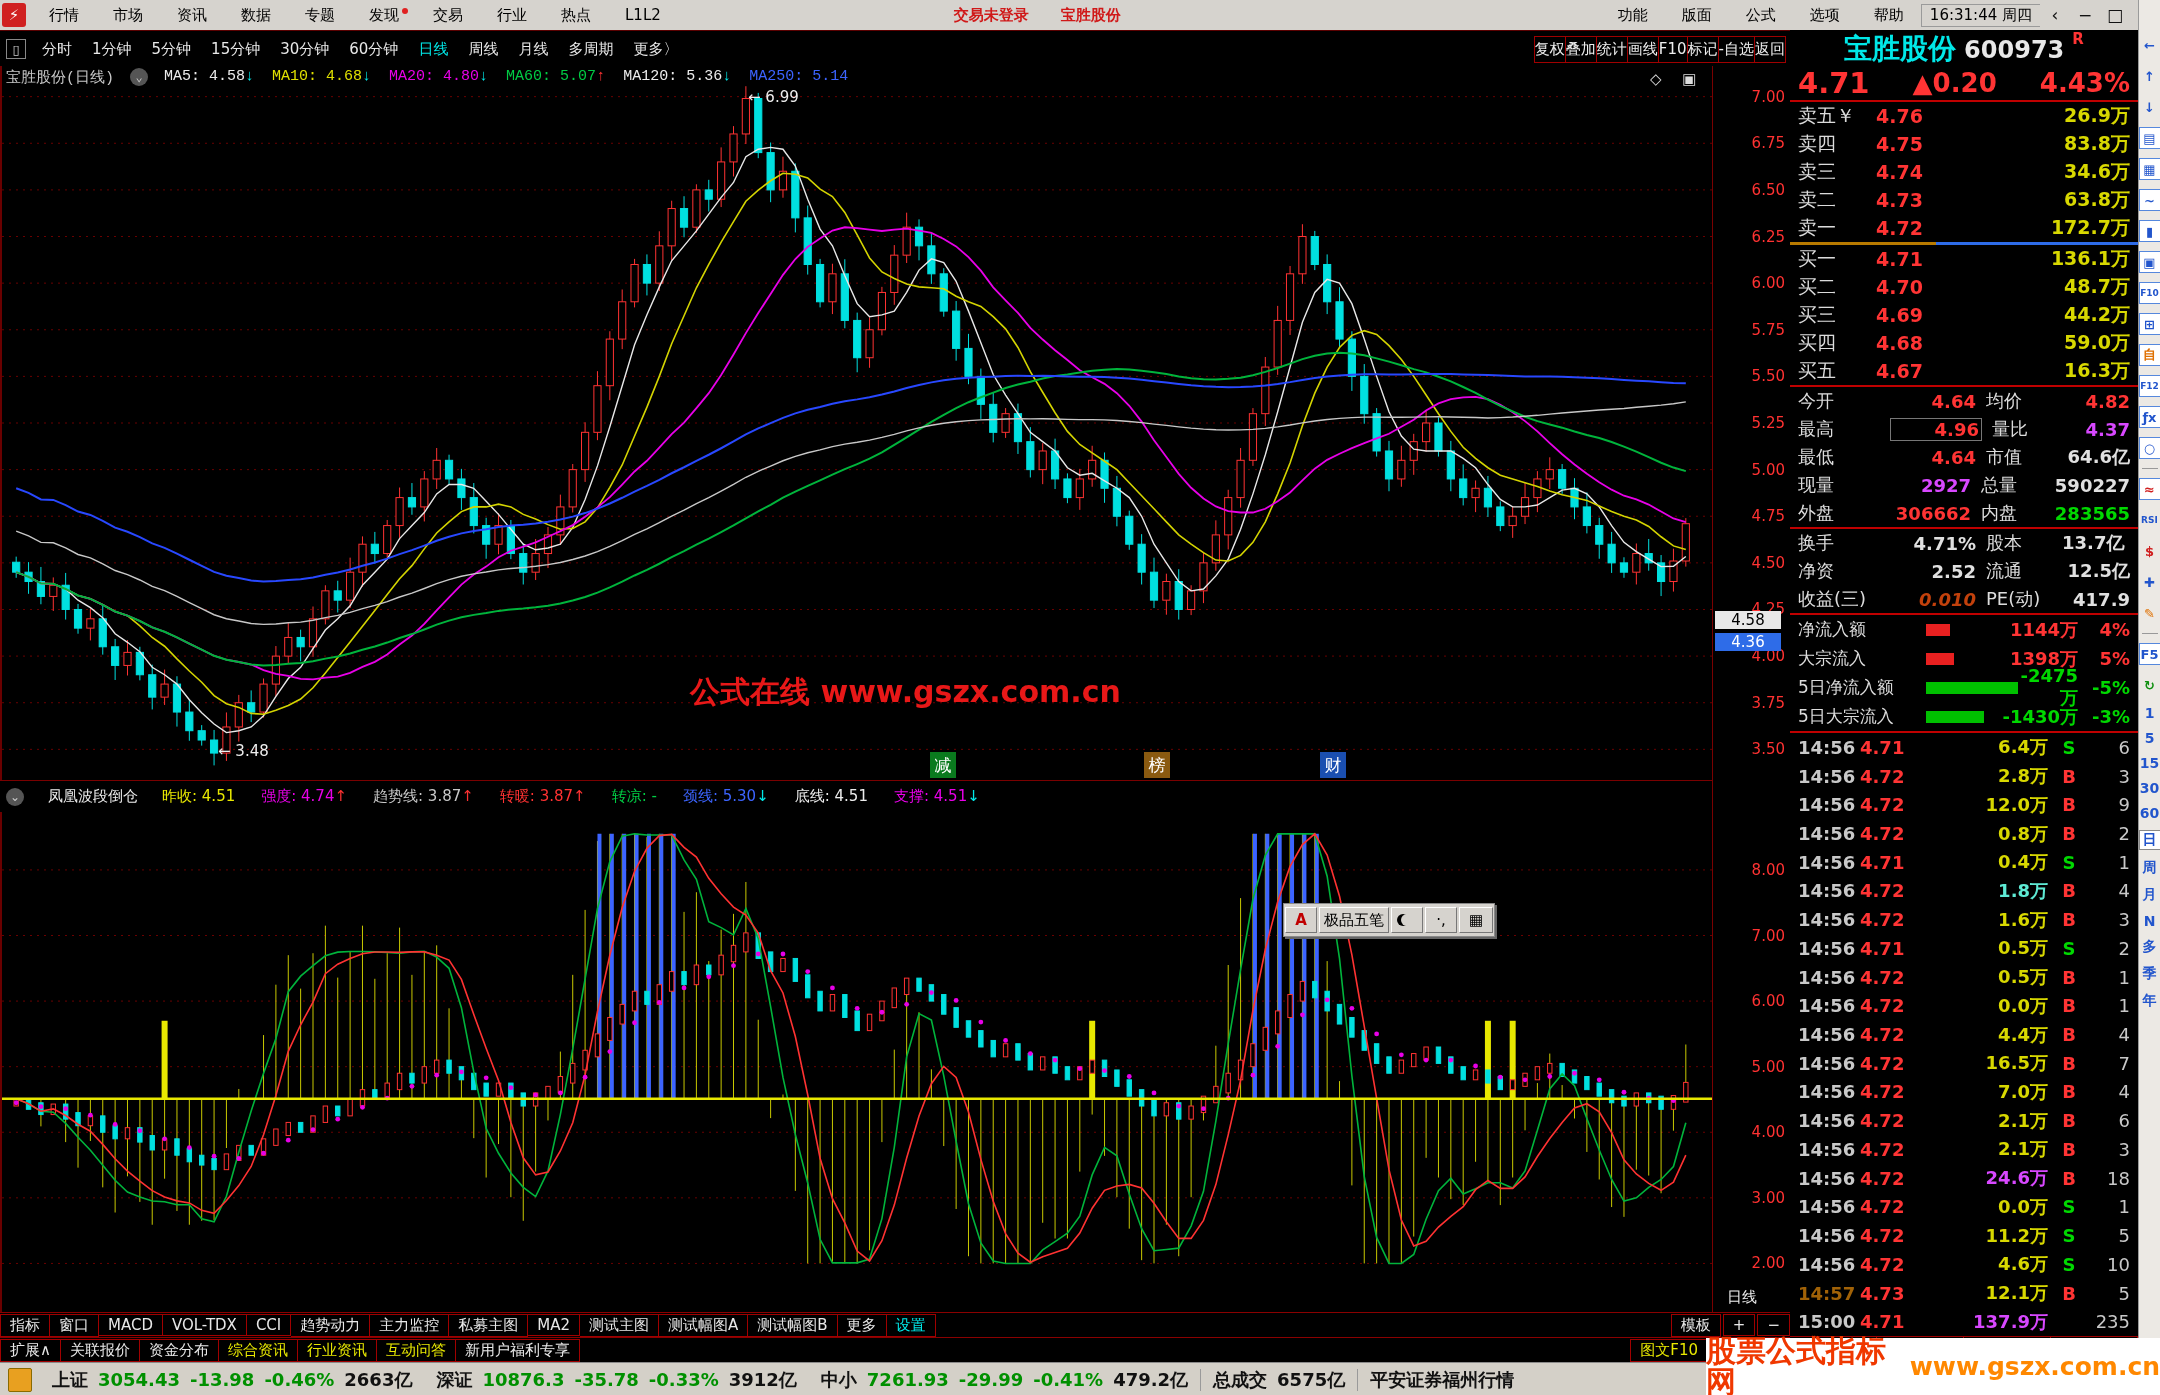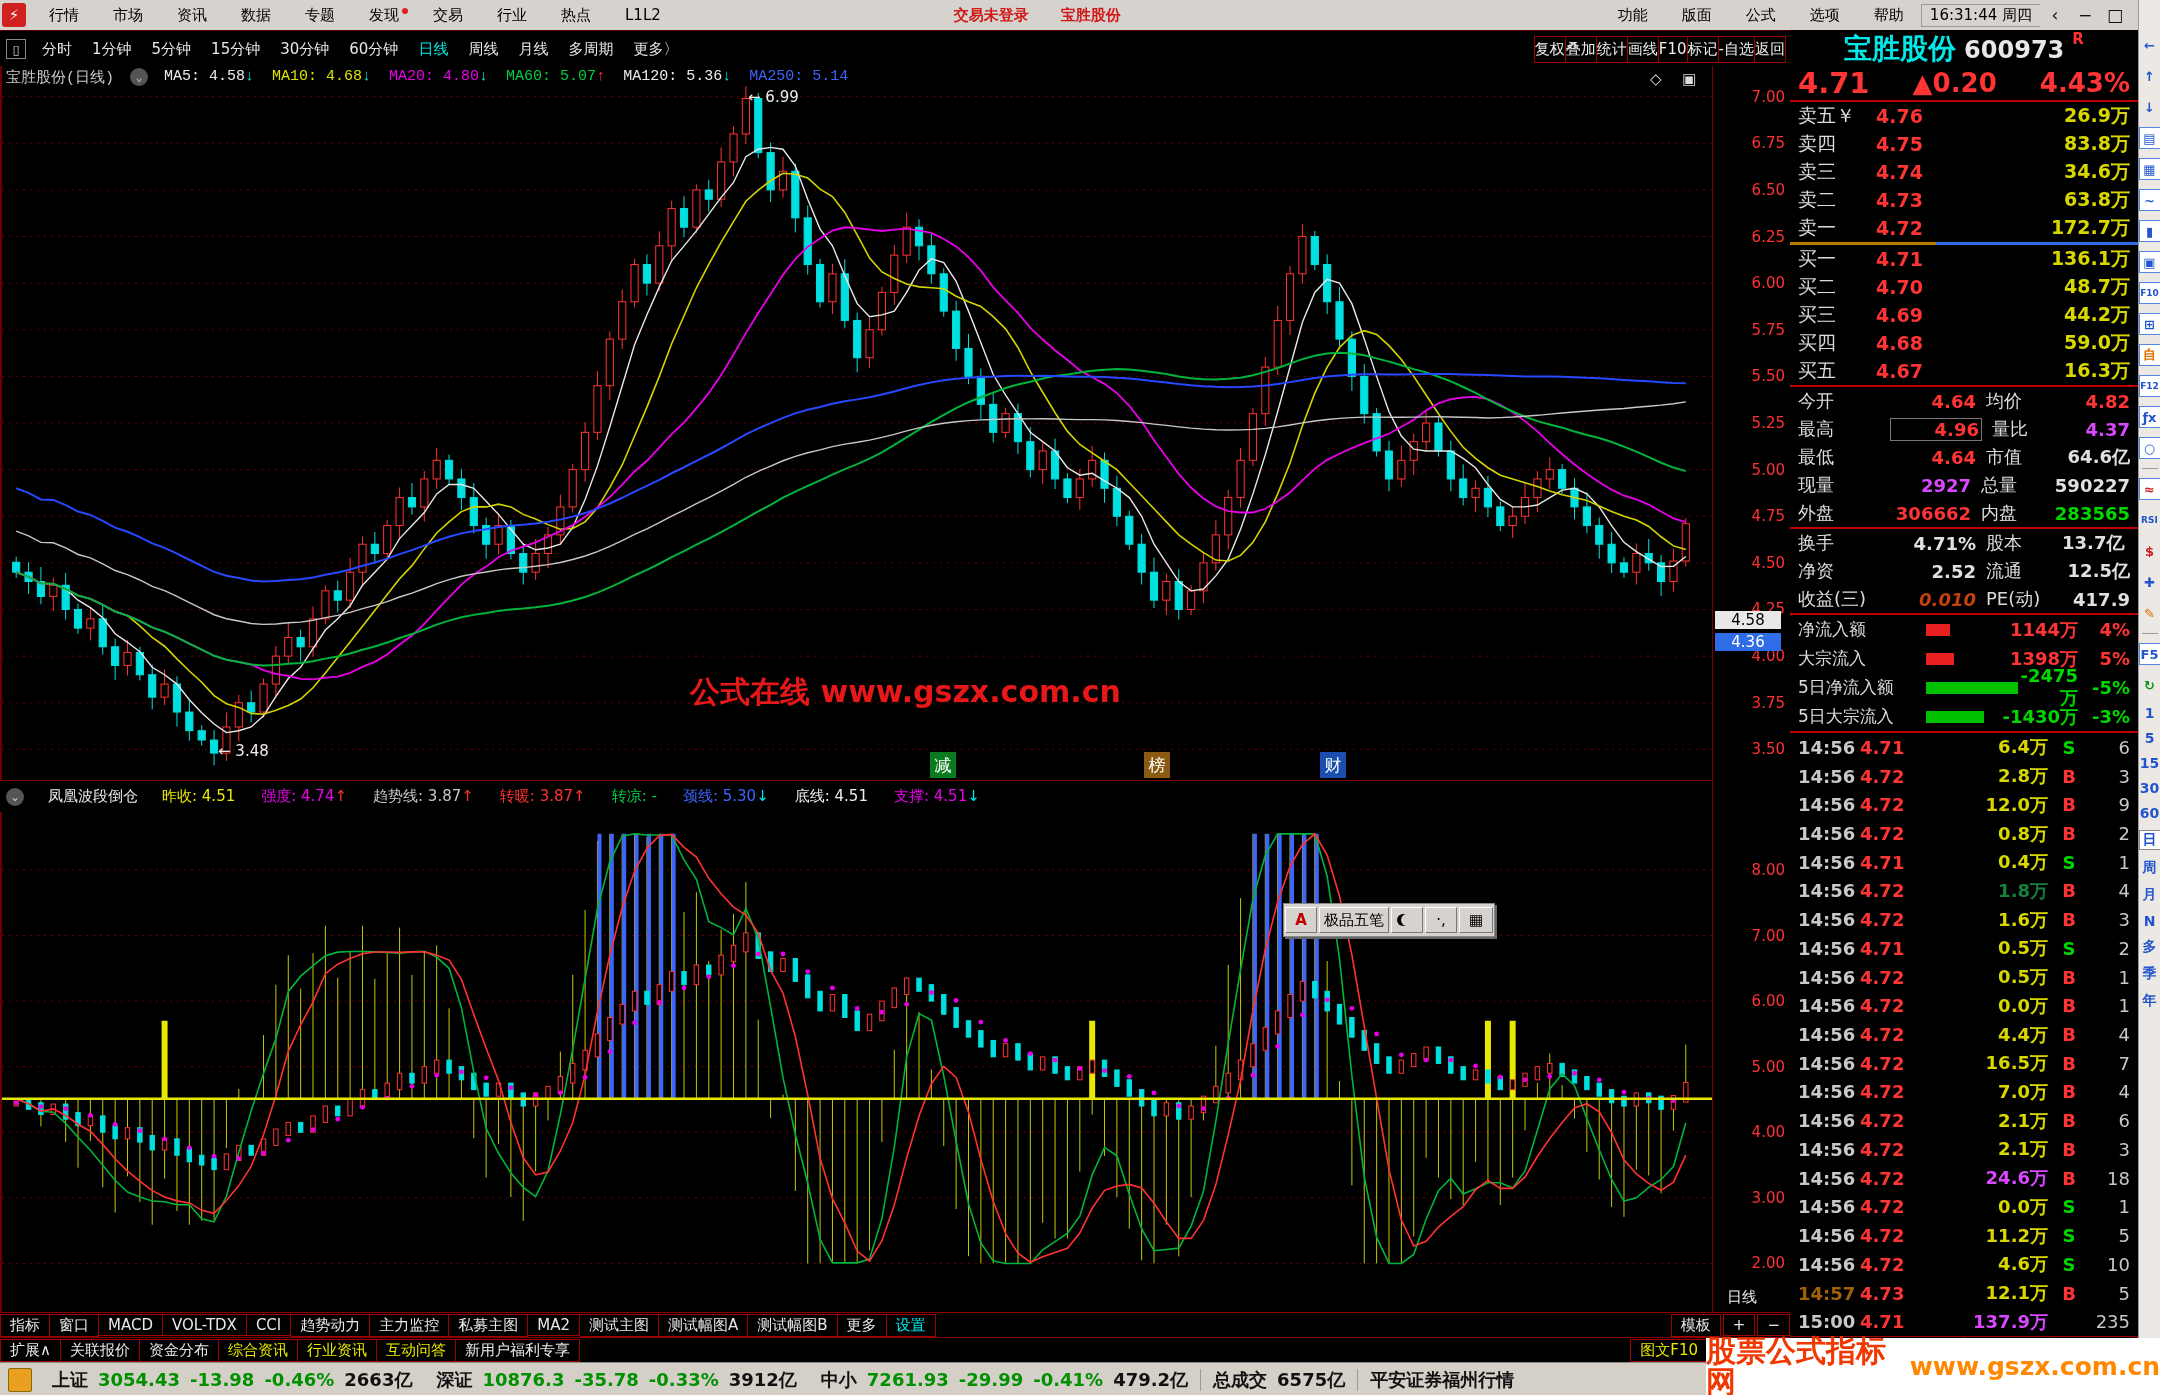--- a/index.html
+++ b/index.html
@@ -1142,21 +1142,21 @@
         <div class="tick-row">
           <span style="width: 62px; color: rgb(200, 200, 200);">14:56</span>
           <span style="width: 68px; color: rgb(255, 52, 52);">4.71</span>
           <span style="flex: 1 1 0%; text-align: right; color: rgb(216, 216, 0);">0.4万</span>
           <span style="width: 42px; text-align: center; color: rgb(0, 216, 0);">S</span>
           <span style="width: 40px; text-align: right; color: rgb(200, 200, 200); font-weight: normal;">1</span>
         </div>
         <div class="tick-row">
           <span style="width: 62px; color: rgb(200, 200, 200);">14:56</span>
           <span style="width: 68px; color: rgb(255, 52, 52);">4.72</span>
-          <span style="flex: 1 1 0%; text-align: right; color: #15803d;">1.8万</span>
+          <span style="flex: 1 1 0%; text-align: right; color: #5eead4;">1.8万</span>
           <span style="width: 42px; text-align: center; color: rgb(255, 52, 52);">B</span>
           <span style="width: 40px; text-align: right; color: rgb(200, 200, 200); font-weight: normal;">4</span>
         </div>
         <div class="tick-row">
           <span style="width: 62px; color: rgb(200, 200, 200);">14:56</span>
           <span style="width: 68px; color: rgb(255, 52, 52);">4.72</span>
           <span style="flex: 1 1 0%; text-align: right; color: rgb(216, 216, 0);">1.6万</span>
           <span style="width: 42px; text-align: center; color: rgb(255, 52, 52);">B</span>
           <span style="width: 40px; text-align: right; color: rgb(200, 200, 200); font-weight: normal;">3</span>
         </div>

